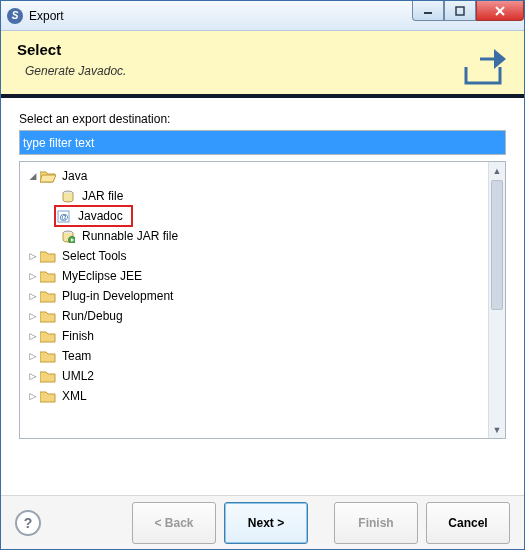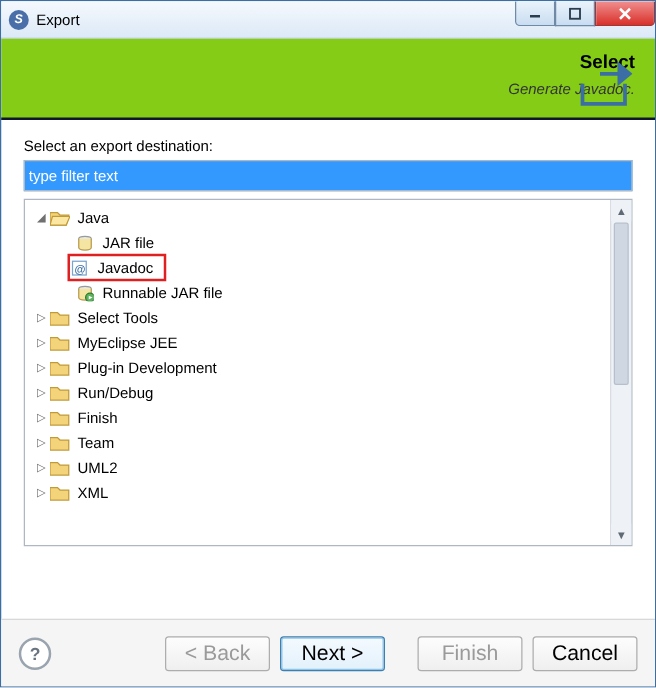--- a/index.html
+++ b/index.html
@@ -5,21 +5,21 @@
   * { box-sizing: border-box; font-family: "Segoe UI", Tahoma, sans-serif; }
   body { margin: 0; background: #ccc; width: 525px; height: 550px; overflow: hidden; }
   .window { width: 525px; height: 550px; background: #fff; border: 1px solid #3a6ea5; display:flex; flex-direction:column; }
   .titlebar { height: 30px; background: linear-gradient(#f5f9fd, #dce9f7); border-bottom: 1px solid #b8c8dc; display:flex; align-items:center; position:relative; }
   .titlebar .appicon { width:16px; height:16px; margin:0 6px; background:#4a6fa8; border-radius:50%; display:flex; align-items:center; justify-content:center; color:#fff; font-size:10px; font-style:italic; font-weight:bold;}
   .titlebar .title { font-size:12px; color:#000; }
   .winbtns { position:absolute; right:0; top:0; display:flex; }
   .winbtn { width:32px; height:20px; border:1px solid #6f89a6; border-top:none; background:linear-gradient(#eaf3fb,#c9ddf1); display:flex; align-items:center; justify-content:center; font-size:10px; color:#2b3e50;}
   .winbtn.close { width:48px; background:linear-gradient(#f08f8f,#d9302a); color:#fff; border-color:#9a3a36; border-bottom-right-radius:4px;}
   .winbtn.min { border-bottom-left-radius:4px; }
-  .header { padding:10px 16px 16px 16px; border-bottom:2px solid #0f172a; position:relative; background:#84cc16;text-align:right;}
+  .header { padding:10px 16px 16px 16px; border-bottom:4px solid #0f172a; position:relative; background:#fef9c3;}
   .header h1 { margin:0 0 6px 0; font-size:15px; font-weight:bold; color:#000;}
   .header p { margin:0; font-size:12px; color:#333; padding-left:8px;font-style:italic;}
   .exporticon { position:absolute; right:18px; top:14px; }
   .content { padding:14px 18px 0 18px; flex:1; display:flex; flex-direction:column;}
   .label { font-size:12px; color:#000; margin-bottom:4px;}
   .filter { width:100%; height:25px; border:1px solid #aeb8c2; padding:1px 3px; font-size:12px; color:#0a0aff; background:#fff;}
   .filter::selection { background:#3399ff; color:#fff;}
   .treewrap { margin-top:6px; border:1px solid #aeb8c2; height:278px; display:flex; }
   .tree { flex:1; overflow:auto; padding:4px 2px; font-size:12px; color:#000; line-height:20px;}
   .scrollbar { width:17px; background:#eef1f5; border-left:1px solid #d8dde3; position:relative;}
@@ -28,21 +28,21 @@
   .node { display:flex; align-items:center; height:20px; white-space:nowrap;}
   .toggle { width:14px; text-align:center; color:#707070; font-size:9px; user-select:none; }
   .indent { display:inline-block; }
   .folder { width:16px; height:14px; margin-right:4px; display:inline-flex; align-items:center; justify-content:center;}
   .folder svg { display:block; }
   .fileicon { width:16px; height:14px; margin-right:4px; display:inline-flex; align-items:center; justify-content:center;}
   .nodetext { padding:0 2px;}
   .highlight-box { border:2px solid #e02020; padding:0 6px 0 0; display:inline-flex; align-items:center; height:22px;}
   .footer { height:54px; border-top:1px solid #d8d8d8; display:flex; align-items:center; padding:0 14px; gap:8px; background:#f5f5f5;}
   .help { width:26px; height:26px; border:2px solid #9aa4ae; border-radius:50%; display:flex; align-items:center; justify-content:center; color:#6a7480; font-size:14px; font-weight:bold; margin-right:auto; background:#fff;}
-  .btn { min-width:84px; height:28px; border:1px solid #adadad; background:linear-gradient(#fdfdfd,#efefef); font-size:17px; color:#000; border-radius:3px; cursor:pointer;}
+  .btn { min-width:84px; height:42px; border:1px solid #adadad; background:linear-gradient(#fdfdfd,#efefef); font-size:12px; color:#000; border-radius:3px; cursor:pointer;font-weight:bold;}
   .btn:disabled { color:#9a9a9a; cursor:default;}
   .btn.primary { border:1px solid #3c7fb1; box-shadow:0 0 0 1px #8ec5e8 inset; background:linear-gradient(#f4faff,#e3f1fb);}
   .spacer { flex:1; }
 </style>
 </head>
 <body>
 
 <div class="window">
 
   <div class="titlebar">

